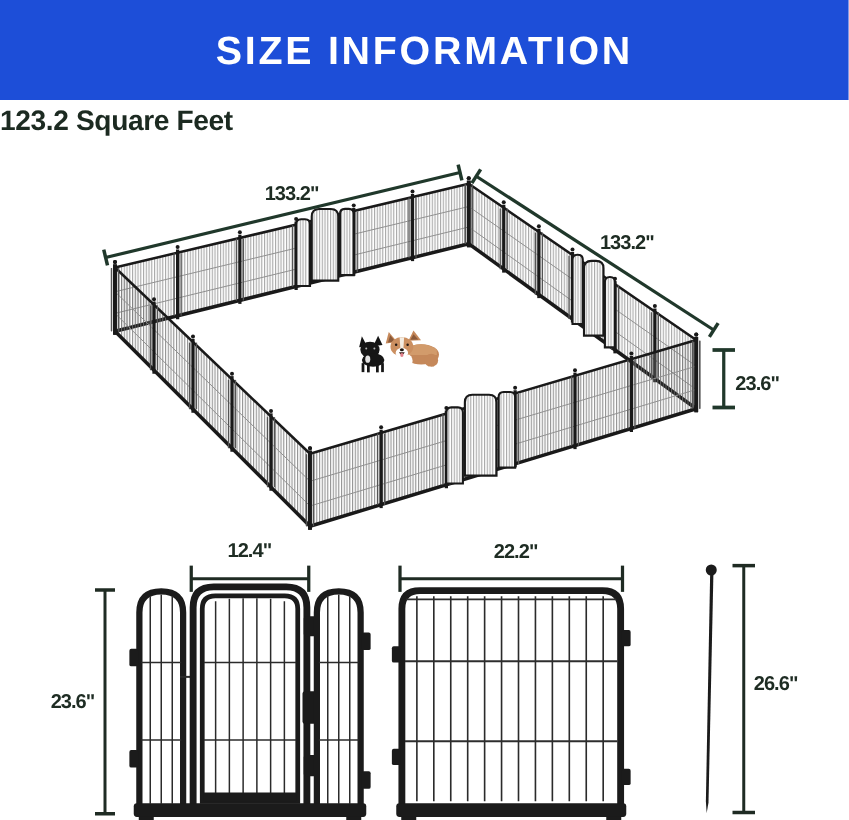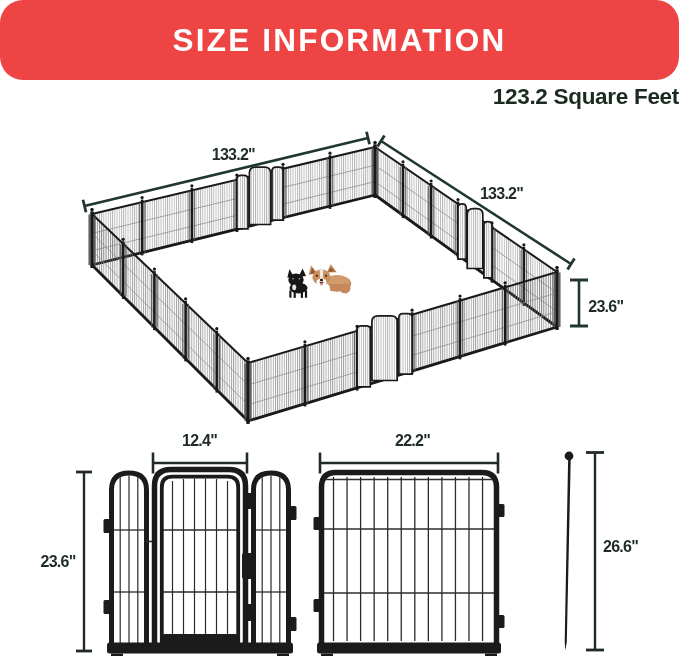--- a/index.html
+++ b/index.html
@@ -1,19 +1,19 @@
 <!DOCTYPE html>
 <html><head>
 <meta charset="utf-8">
 <style>
 html,body{margin:0;padding:0;background:#ffffff;width:679px;height:656px;overflow:hidden;-webkit-font-smoothing:antialiased;}
 #page{position:relative;width:679px;height:656px;font-family:"Liberation Sans",sans-serif;-webkit-font-smoothing:antialiased;}
-#hdr{position:absolute;left:0;top:0;width:679px;height:80px;background:#ef4444;border-radius:23px;}
+#hdr{position:absolute;left:0;top:0;width:679px;height:80px;background:#1d4ed8;}
 #hdr h1{margin:0;text-align:center;line-height:80px;font-size:31.5px;letter-spacing:2.2px;color:#ffffff;font-weight:bold;}
-#sub{position:absolute;left:0;top:84px;width:679px;text-align:right;font-size:22.5px;font-weight:bold;color:#1c2a21;letter-spacing:-0.3px;}
+#sub{position:absolute;left:0;top:84px;width:679px;text-align:left;font-size:22.5px;font-weight:bold;color:#1c2a21;letter-spacing:-0.3px;}
 #art{position:absolute;left:0;top:0;}
 </style>
 </head>
 <body>
 <div id="page">
 
 <div id="hdr">
       <h1>SIZE INFORMATION</h1>
     </div>
 

